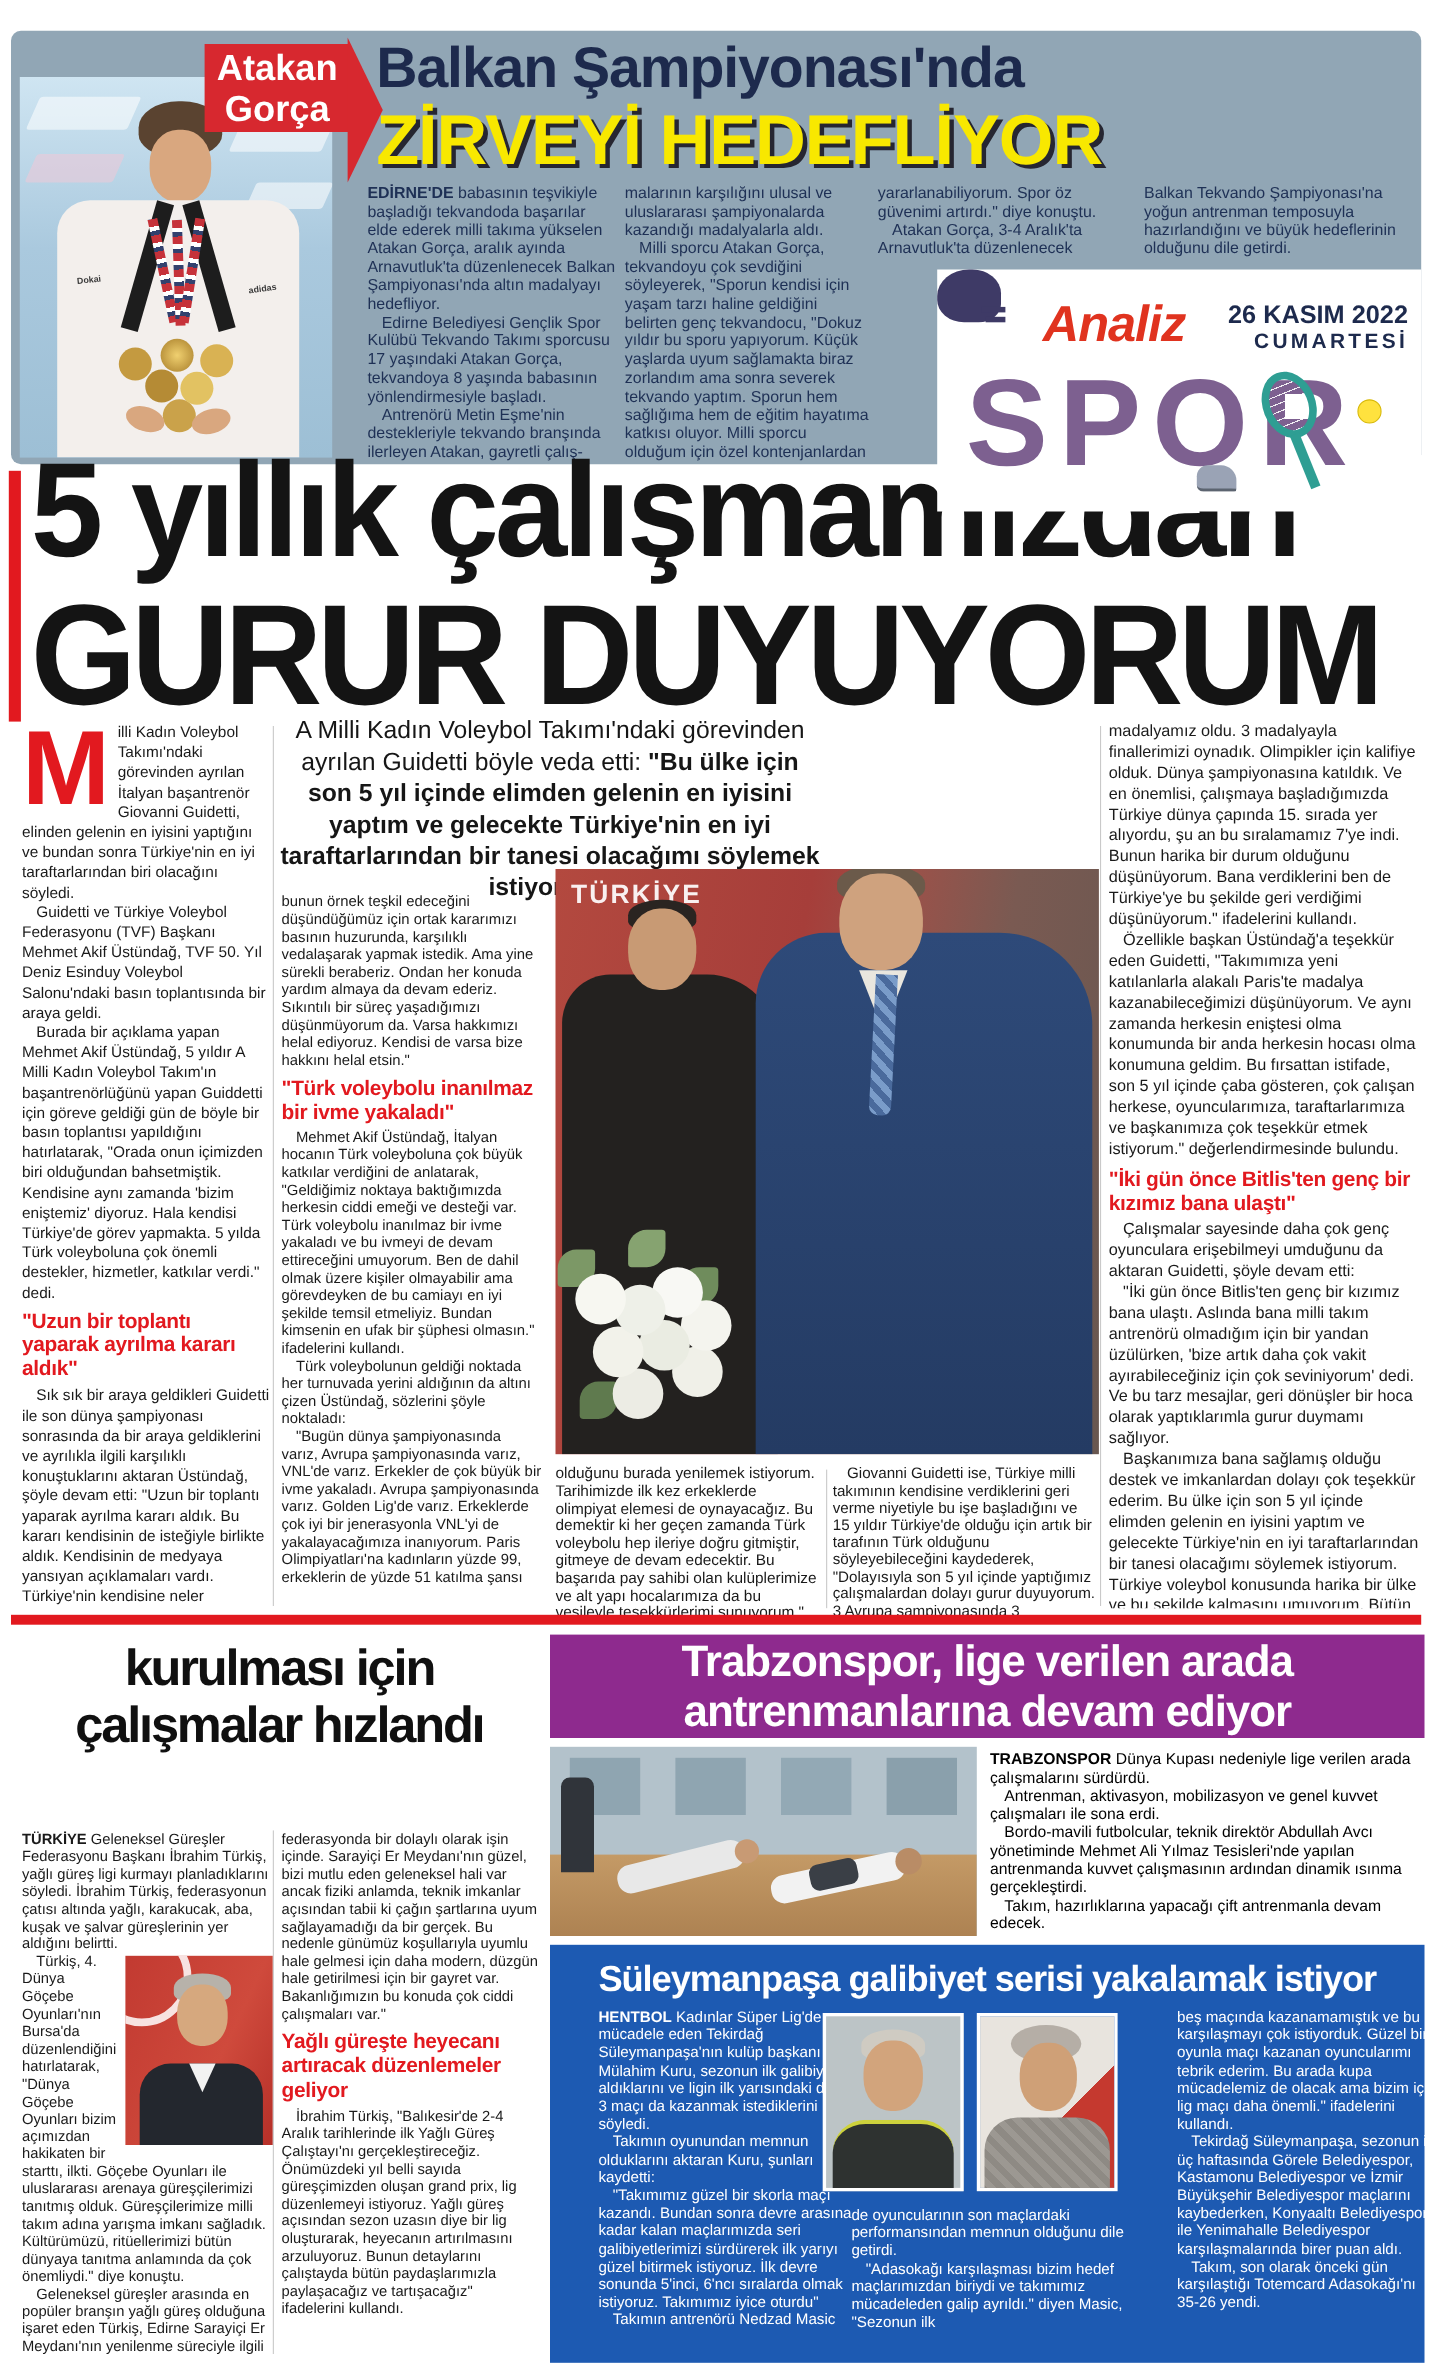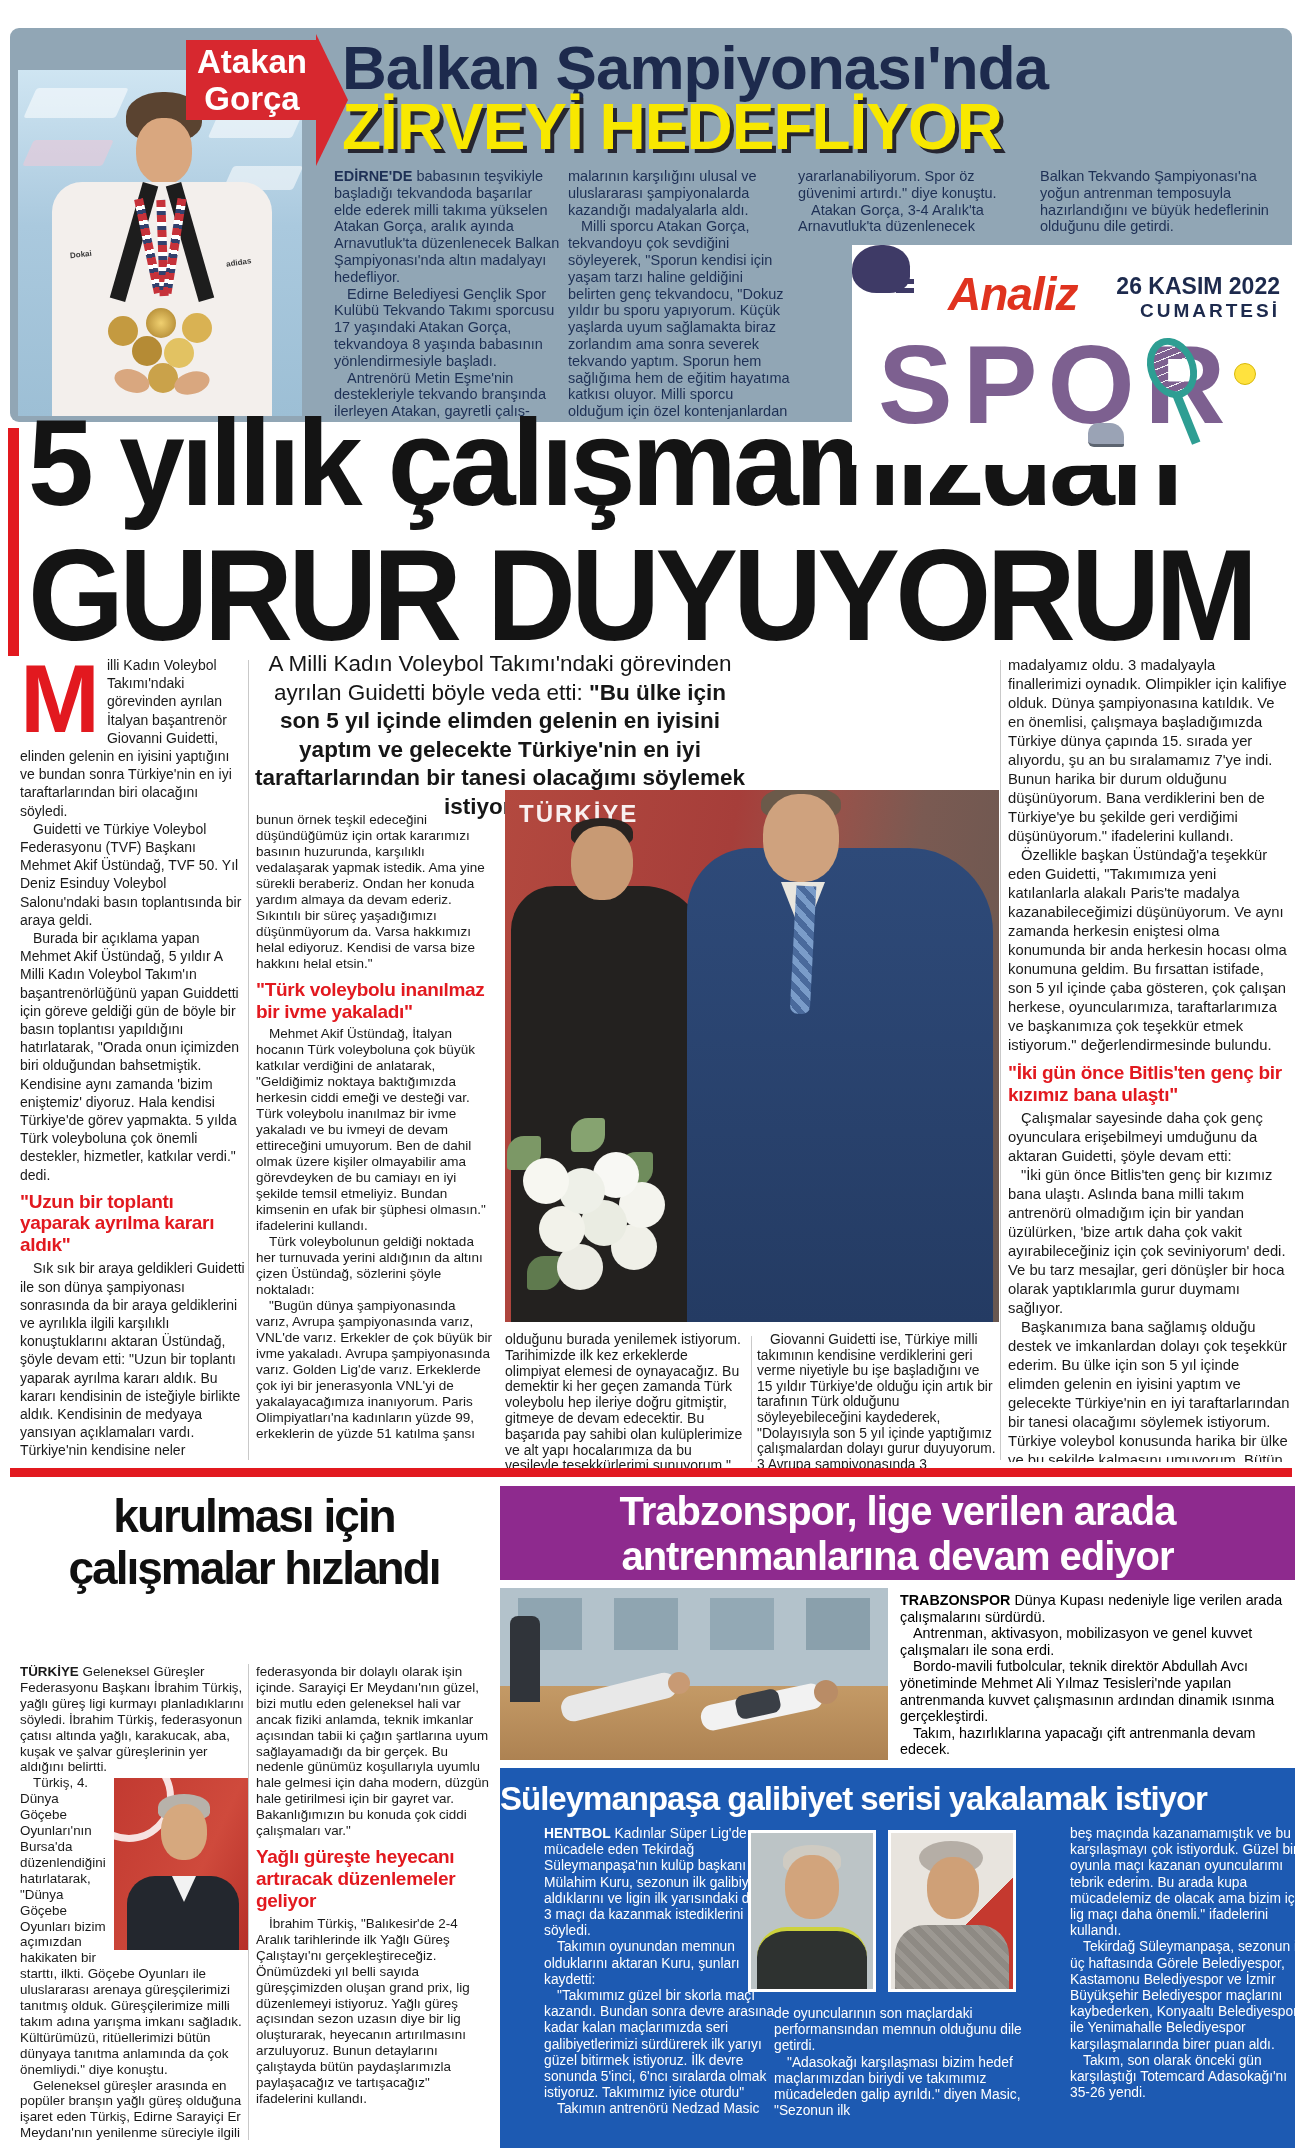--- a/index.html
+++ b/index.html
@@ -24,21 +24,21 @@
   .rib{width:9px;height:96px;background:repeating-linear-gradient(180deg,#c6323a 0 7px,#fff 7px 11px,#32416e 11px 15px);}
   .medals{left:128px;top:238px;width:30px;height:30px;border-radius:50%;background:radial-gradient(#f0d070,#a67c28);
      box-shadow:-38px 8px 0 #c49a40,36px 5px 0 #d9b253,-14px 28px 0 #b58b35,18px 30px 0 #e2c262,2px 55px 0 #caa24a;}
   .hand1{left:96px;top:300px;width:36px;height:22px;background:#d9a77f;border-radius:50%;transform:rotate(18deg);}
   .hand2{left:156px;top:302px;width:36px;height:22px;background:#d9a77f;border-radius:50%;transform:rotate(-16deg);}
   .brand{position:absolute;font-size:8px;color:#3a3a3a;font-weight:bold;}
   .name-box{position:absolute;left:176px;top:12px;width:132px;height:80px;background:#d7282f;color:#fff;
      font-weight:800;font-size:33px;line-height:37px;text-align:center;padding-top:3px;z-index:3;}
   .name-arrow{position:absolute;left:306px;top:6px;width:0;height:0;z-index:3;
      border-left:32px solid #d7282f;border-top:66px solid transparent;border-bottom:66px solid transparent;}
-  .banner-h1{position:absolute;left:332px;top:4px;font-size:62px;font-weight:800;color:#1d2a4d;letter-spacing:-1px;white-space:nowrap;}
+  .banner-h1{position:absolute;left:332px;top:4px;font-size:52px;font-weight:800;color:#1d2a4d;letter-spacing:-1px;white-space:nowrap;}
   .banner-h2{position:absolute;left:332px;top:62px;font-size:64px;font-weight:800;color:#f8e800;letter-spacing:-1px;
      white-space:nowrap;text-shadow:4px 4px 0 #262631;}
   .bcol{position:absolute;top:140px;font-size:14.5px;line-height:16.8px;color:#1e3055;}
   .bcol b{font-weight:bold;}
   .b1{left:324px;width:226px;}
   .b2{left:558px;width:222px;}
   .b3{left:788px;width:236px;}
   .b4{left:1030px;width:240px;}
   
   .logo-box{position:absolute;left:842px;top:217px;width:440px;height:220px;background:#fff;z-index:4;}
@@ -126,21 +126,21 @@
   .tp-p1{left:60px;top:96px;width:118px;height:26px;background:#e8e8e8;border-radius:12px;transform:rotate(-14deg);}
   .tp-p1h{left:168px;top:84px;width:22px;height:22px;background:#c89a74;border-radius:50%;}
   .tp-p2{left:200px;top:106px;width:124px;height:26px;background:#f2f2f2;border-radius:12px;transform:rotate(-12deg);}
   .tp-p2s{left:236px;top:104px;width:44px;height:24px;background:#3a3f46;border-radius:8px;transform:rotate(-12deg);}
   .tp-p2h{left:314px;top:92px;width:24px;height:24px;background:#b98c66;border-radius:50%;}
   .trab-text{position:absolute;left:900px;top:1592px;width:394px;font-size:14.3px;line-height:16.6px;color:#000000;}
   .trab-text b{font-weight:800;}
 
   
   .hand-box{position:absolute;left:500px;top:1768px;width:795px;height:380px;background:#1d5ab2;color:#fff;}
-  .hand-head{position:absolute;left:0;top:12px;width:795px;text-align:left;font-size:33px;font-weight:800;letter-spacing:-1px;color:#fff;}
+  .hand-head{position:absolute;left:0;top:12px;width:795px;text-align:center;font-size:33px;font-weight:800;letter-spacing:-1px;color:#fff;}
   .hcol{position:absolute;font-size:13.8px;line-height:16.2px;color:#fff;overflow:hidden;margin-left:28px;}
   .hcol b{font-weight:800;}
   .hcol1{left:16px;top:58px;width:236px;height:312px;}
   .hcol2{left:246px;top:238px;width:272px;height:134px;}
   .hcol3{left:542px;top:58px;width:240px;height:312px;}
   .portrait{position:absolute;top:62px;width:128px;height:162px;border:3px solid #fff;overflow:hidden;}
   .p1{left:248px;background:#bcc4c6;}
   .p2{left:388px;background:linear-gradient(135deg,#e8e4de 0 60%,#c5392f 60% 100%);}
   .po-hair1{left:32px;top:12px;width:58px;height:28px;background:#cfcbc2;border-radius:50% 50% 30% 30%;}
   .po-face1{left:34px;top:22px;width:54px;height:64px;background:#d2a47c;border-radius:46%;}

